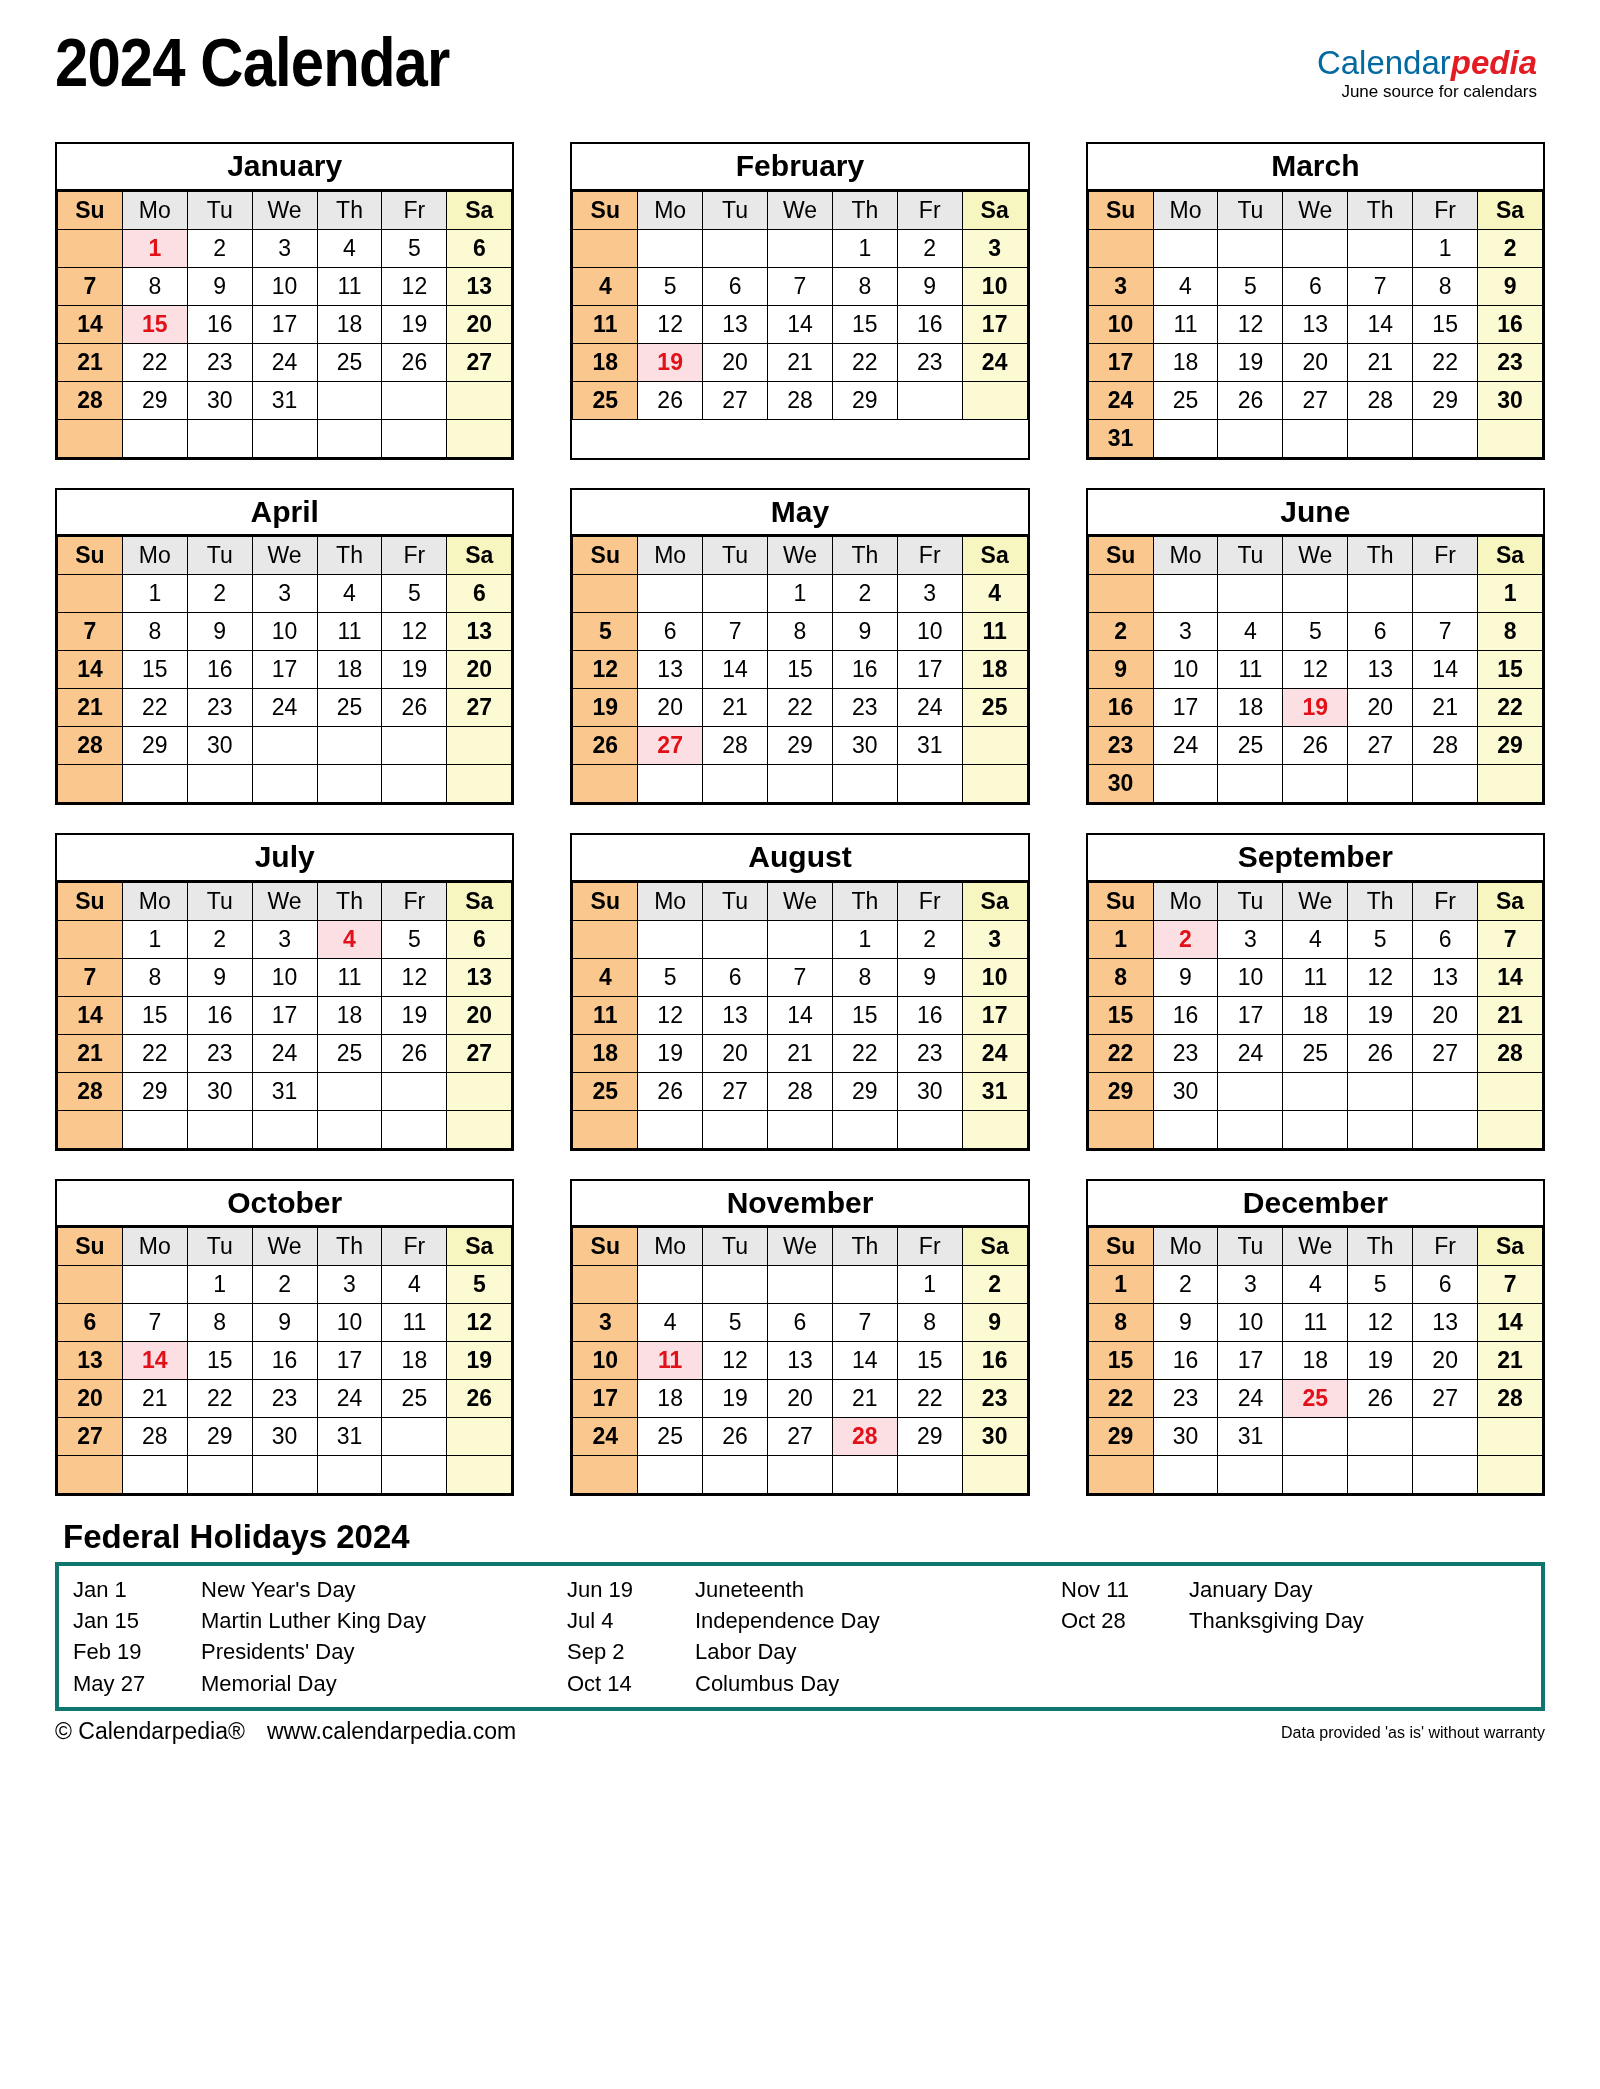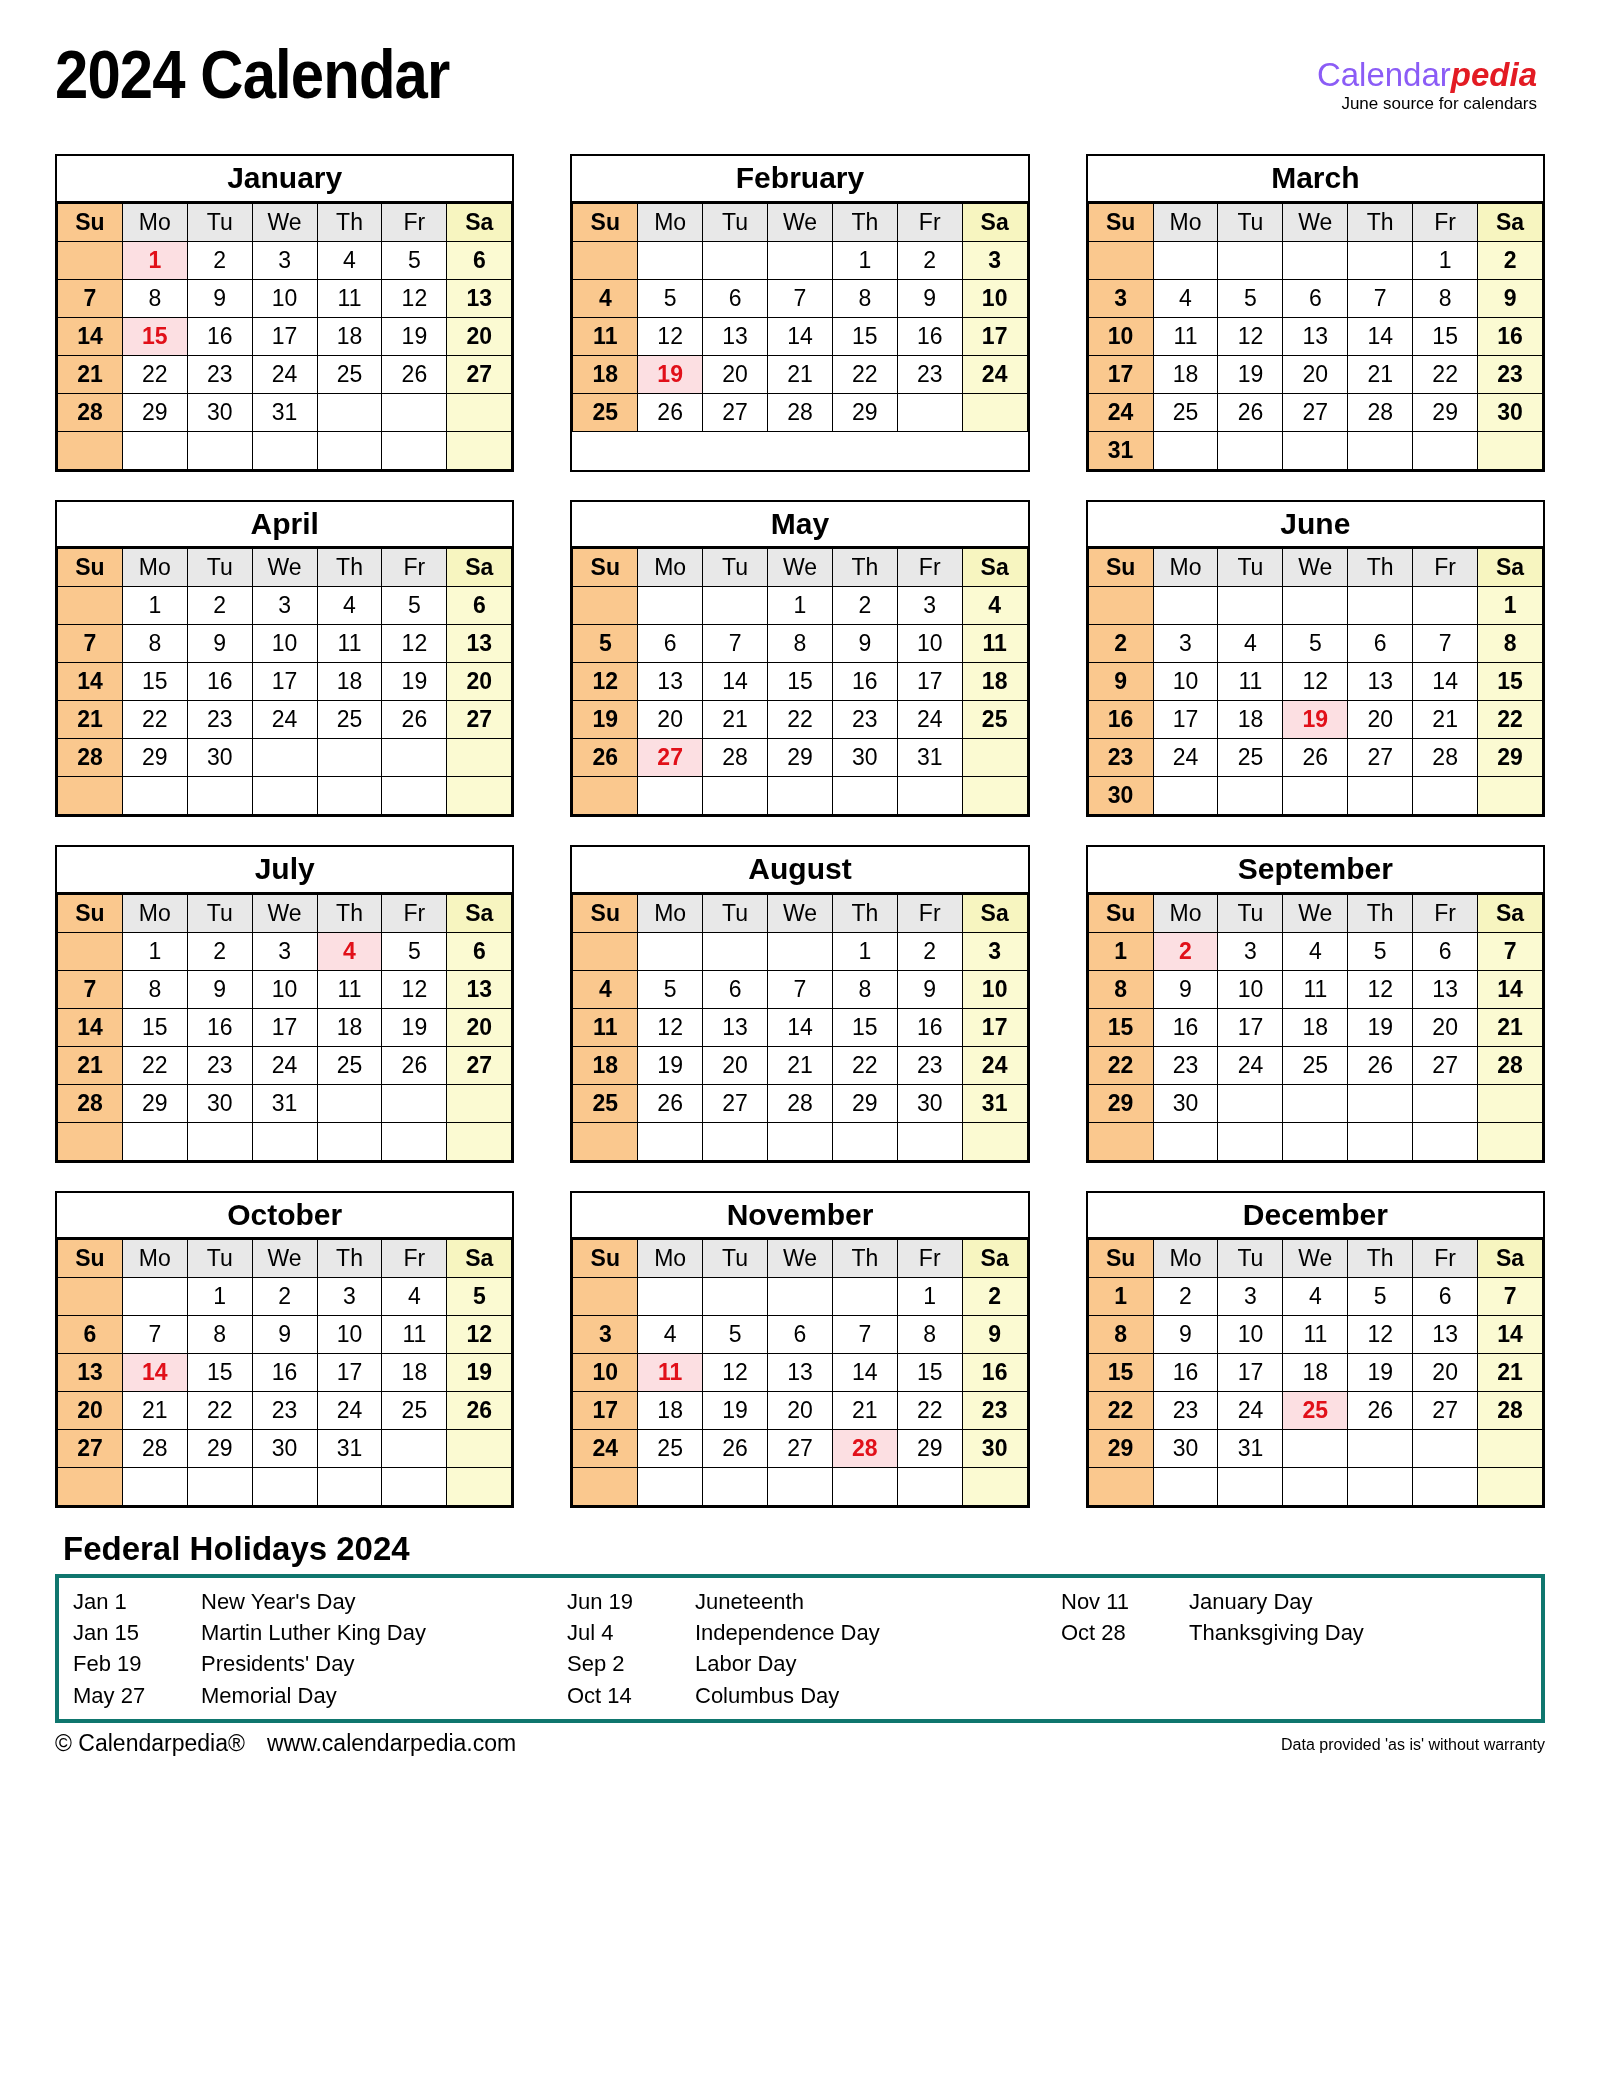--- a/index.html
+++ b/index.html
@@ -6,21 +6,21 @@
   html, body {
     width: 1600px; height: 2089px;
     background: #ffffff;
     font-family: "Liberation Sans", sans-serif;
     color: #000000;
     overflow: hidden;
   }
   .page {
     width: 1600px; height: 2001px;
     position: relative;
-    padding: 16px 55px;
+    padding: 4px 55px;
   }
 
   
   .header {
     display: flex;
     align-items: flex-start;
     justify-content: space-between;
     height: 130px;
     padding-top: 24px;
   }
@@ -33,21 +33,21 @@
     transform: scaleX(0.88);
     transform-origin: left center;
     white-space: nowrap;
   }
   .brand { text-align: right; padding-top: 18px; padding-right: 8px; }
   .brand-logo {
     font-size: 33px;
     line-height: 1.05;
     white-space: nowrap;
   }
-  .brand-cal { color: #8b5cf6; }
+  .brand-cal { color: #0369a1; }
   .brand-pedia { color: #e31b23; font-weight: bold; font-style: italic; }
   .brand-tag { font-size: 17px; color: #000; margin-top: 1px; white-space: nowrap; }
 
   
   .months {
     display: grid;
     grid-template-columns: repeat(3, 1fr);
     column-gap: 56px;
     row-gap: 28px;
     margin-top: 8px;

